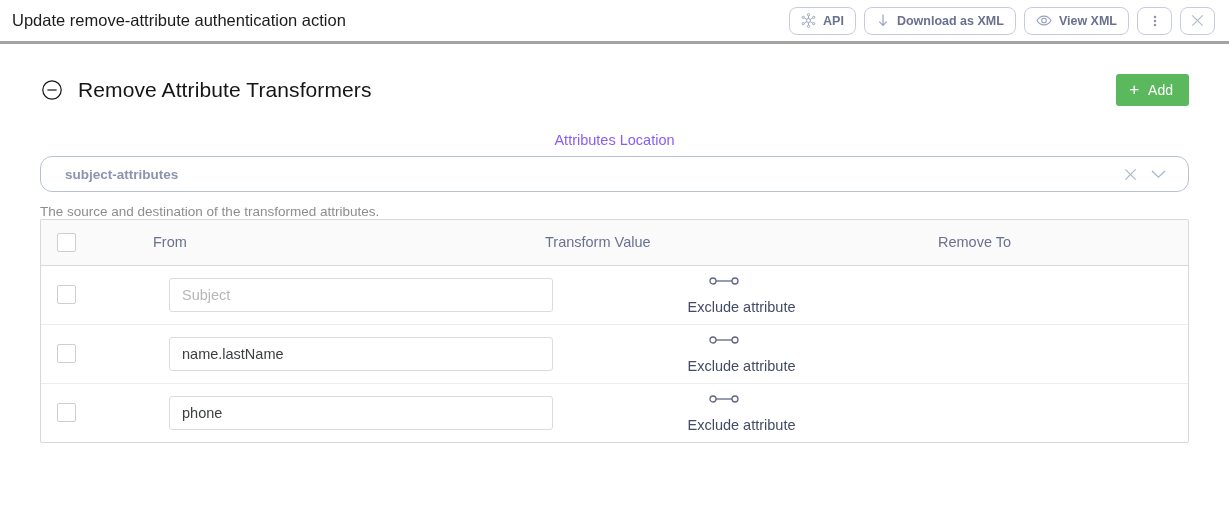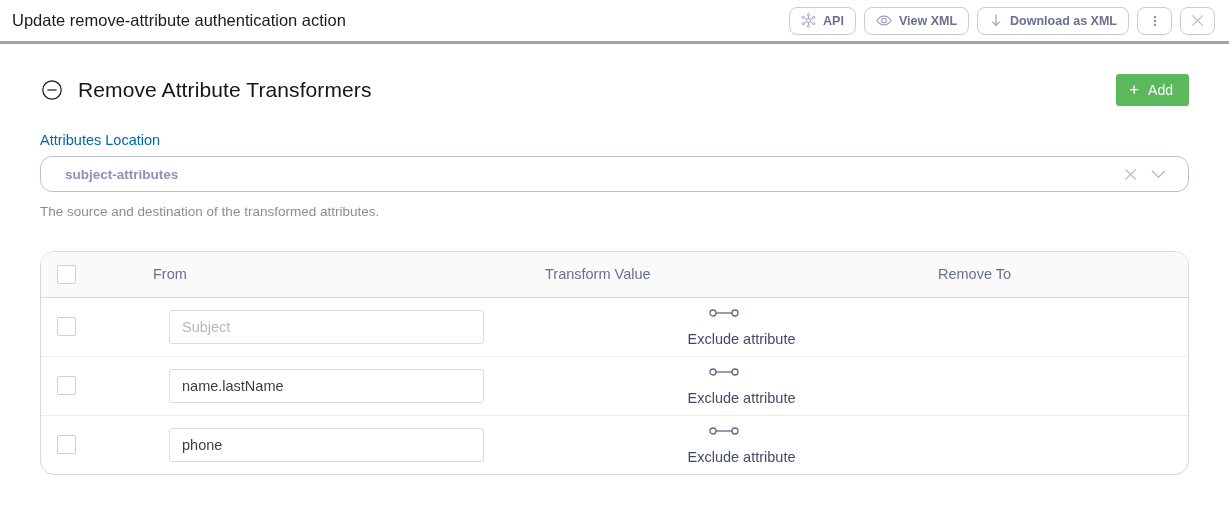--- a/index.html
+++ b/index.html
@@ -91,23 +91,24 @@
   }
   .add-button .plus {
     font-size: 17px;
     line-height: 1;
     font-weight: 400;
     margin-top: -1px;
   }
 
   .field-label {
     font-size: 14.5px;
-    color: #0369a1;
+    color: #8b5cf6;
     margin-top: 12px;
     margin-bottom: 8px;
+    text-align: center;
   }
 
   .select-box {
     position: relative;
     height: 36px;
     border: 1px solid #b9c0d6;
     border-radius: 12px;
     background: #fff;
     display: flex;
     align-items: center;
@@ -135,23 +136,22 @@
   }
 
   .helper-text {
     font-size: 13.5px;
     color: #8b8d8f;
     margin-top: 12px;
   }
 
   
   .table-wrap {
-    margin-top: 32px;
     border: 1px solid #d8d8d8;
-    border-radius: 14px;
+    border-radius: 2px;
     background: #fff;
     overflow: hidden;
   }
   table { width: 100%; border-collapse: collapse; table-layout: fixed; }
 
   thead tr { background: #fafafa; }
   thead th {
     text-align: left;
     font-weight: 400;
     font-size: 14.5px;
@@ -181,21 +181,21 @@
     border: 1px solid #cfcfcf;
     border-radius: 2px;
     background: #fff;
     display: inline-block;
     cursor: pointer;
     vertical-align: middle;
   }
 
   .cell-from { padding-left: 16px !important; }
   .from-input {
-    width: 315px;
+    width: 384px;
     height: 34px;
     border: 1px solid #dcdcdc;
     border-radius: 3px;
     background: #fff;
     font-size: 14.5px;
     font-family: "Liberation Sans", sans-serif;
     color: #3b3f42;
     padding: 0 12px;
     outline: none;
   }
@@ -230,35 +230,35 @@
           <circle cx="2.4" cy="11.4" r="1.2"></circle>
           <circle cx="13.6" cy="11.4" r="1.2"></circle>
           <path d="M8 3.1v2.8M8 10.1v2.8M3.5 5.3l2.7 1.5M9.8 9.2l2.7 1.5M12.5 5.3L9.8 6.8M6.2 9.2l-2.7 1.5"></path>
         </svg>
       </span>
       <span>API</span>
     </button>
 
     <button class="tbtn">
       <span>
+        <svg width="14" height="15" viewBox="0 0 14 15" fill="none" stroke="#9aa1bd" stroke-width="1.2">
+          <path d="M7 1.5v10.5M3.3 8.6L7 12.3l3.7-3.7"></path>
+        </svg>
+      </span>
+      <span>Download as XML</span>
+    </button>
+
+    <button class="tbtn">
+      <span>
         <svg width="16" height="13" viewBox="0 0 16 13" fill="none" stroke="#9aa1bd" stroke-width="1.1">
           <path d="M1 6.5C2.6 3.6 5.1 2.1 8 2.1s5.4 1.5 7 4.4c-1.6 2.9-4.1 4.4-7 4.4S2.6 9.4 1 6.5z"></path>
           <circle cx="8" cy="6.5" r="2.3"></circle>
         </svg>
       </span>
       <span>View XML</span>
-    </button>
-
-    <button class="tbtn">
-      <span>
-        <svg width="14" height="15" viewBox="0 0 14 15" fill="none" stroke="#9aa1bd" stroke-width="1.2">
-          <path d="M7 1.5v10.5M3.3 8.6L7 12.3l3.7-3.7"></path>
-        </svg>
-      </span>
-      <span>Download as XML</span>
     </button>
 
     <button class="tbtn icon-only">
       <span>
         <svg width="4" height="16" viewBox="0 0 4 16" fill="#8b93b0">
           <circle cx="2" cy="4" r="1.25"></circle>
           <circle cx="2" cy="8" r="1.25"></circle>
           <circle cx="2" cy="12" r="1.25"></circle>
         </svg>
       </span>

